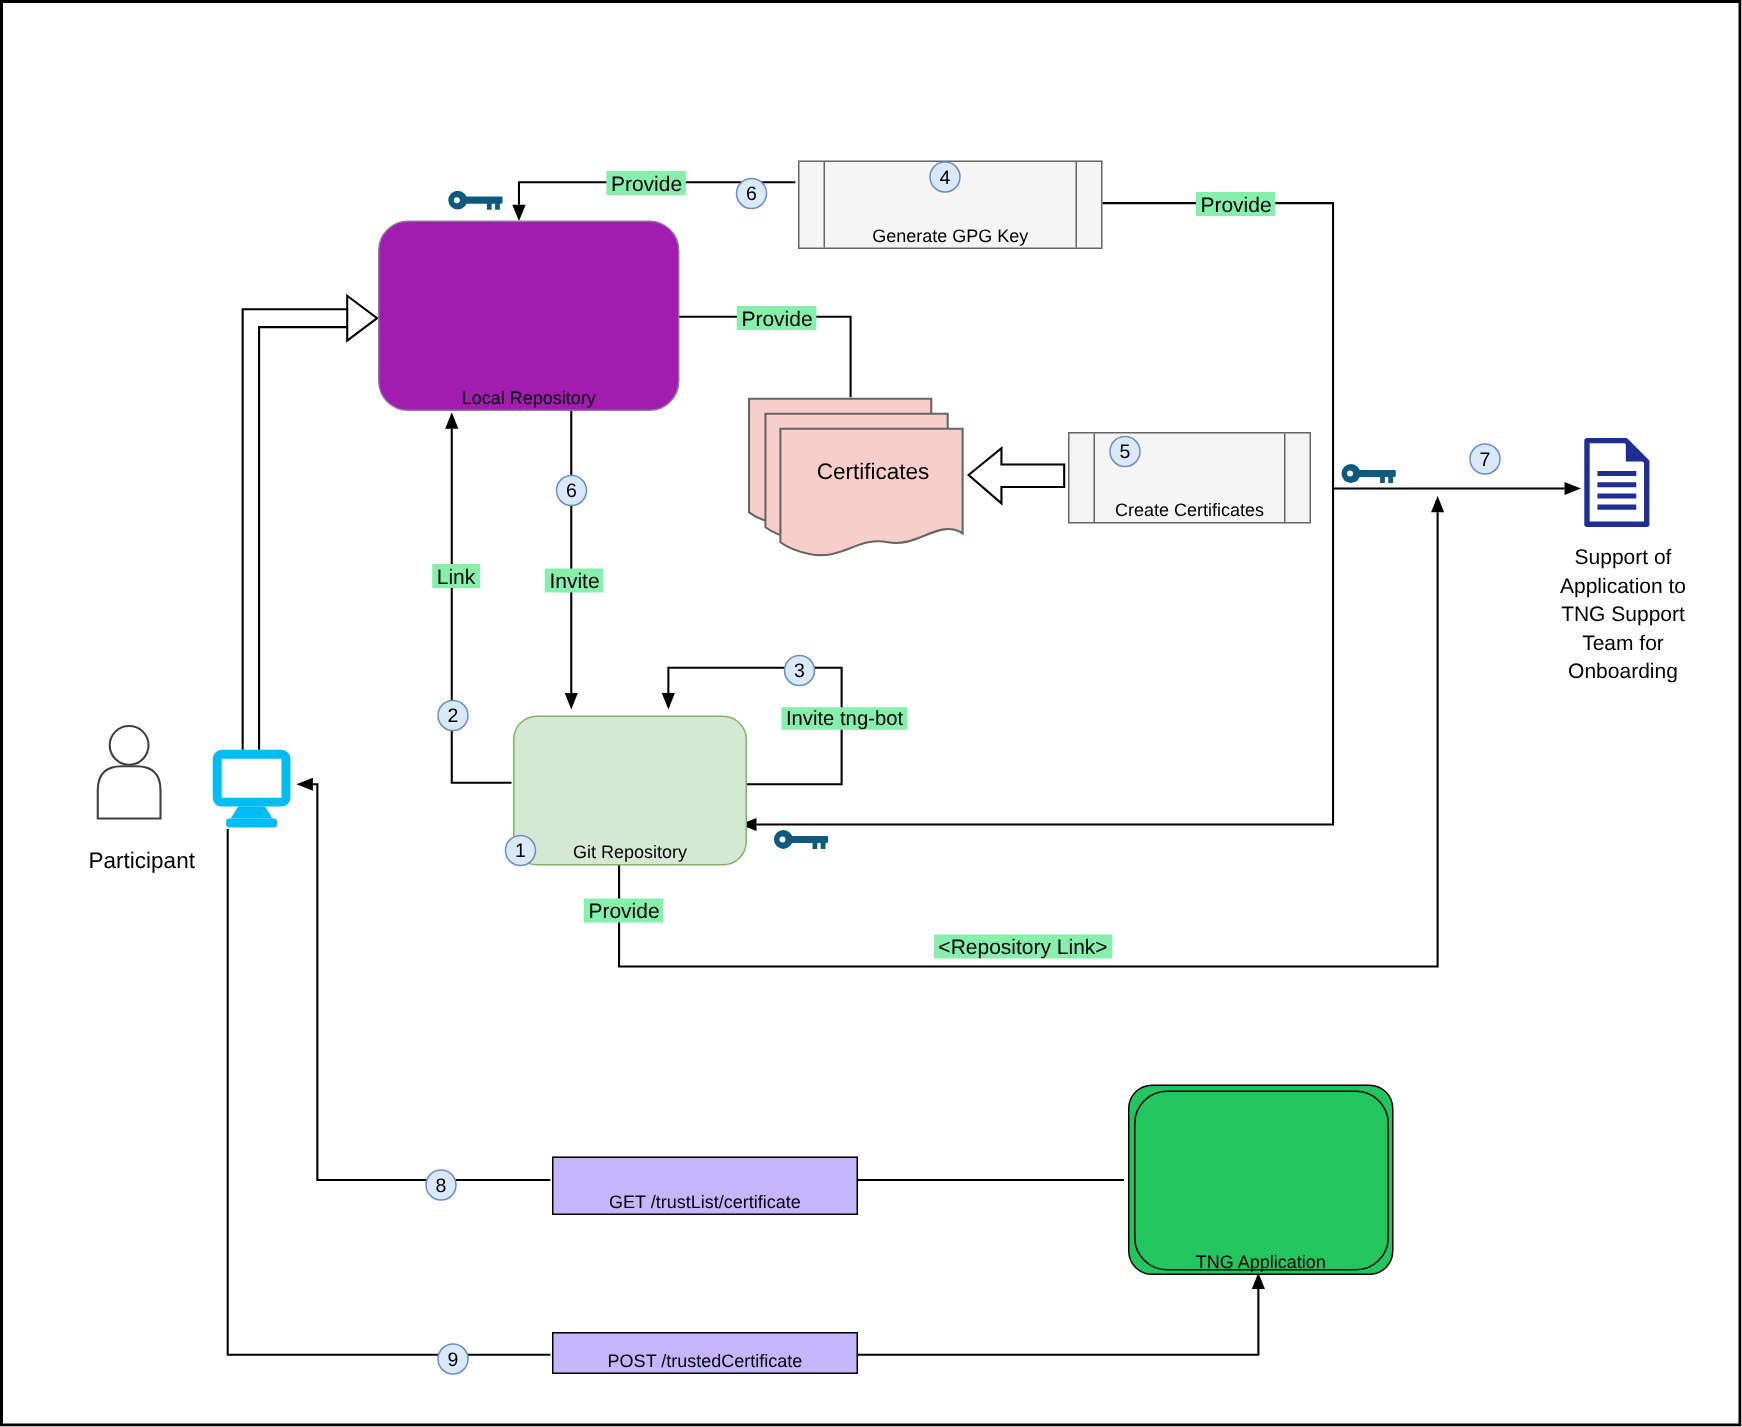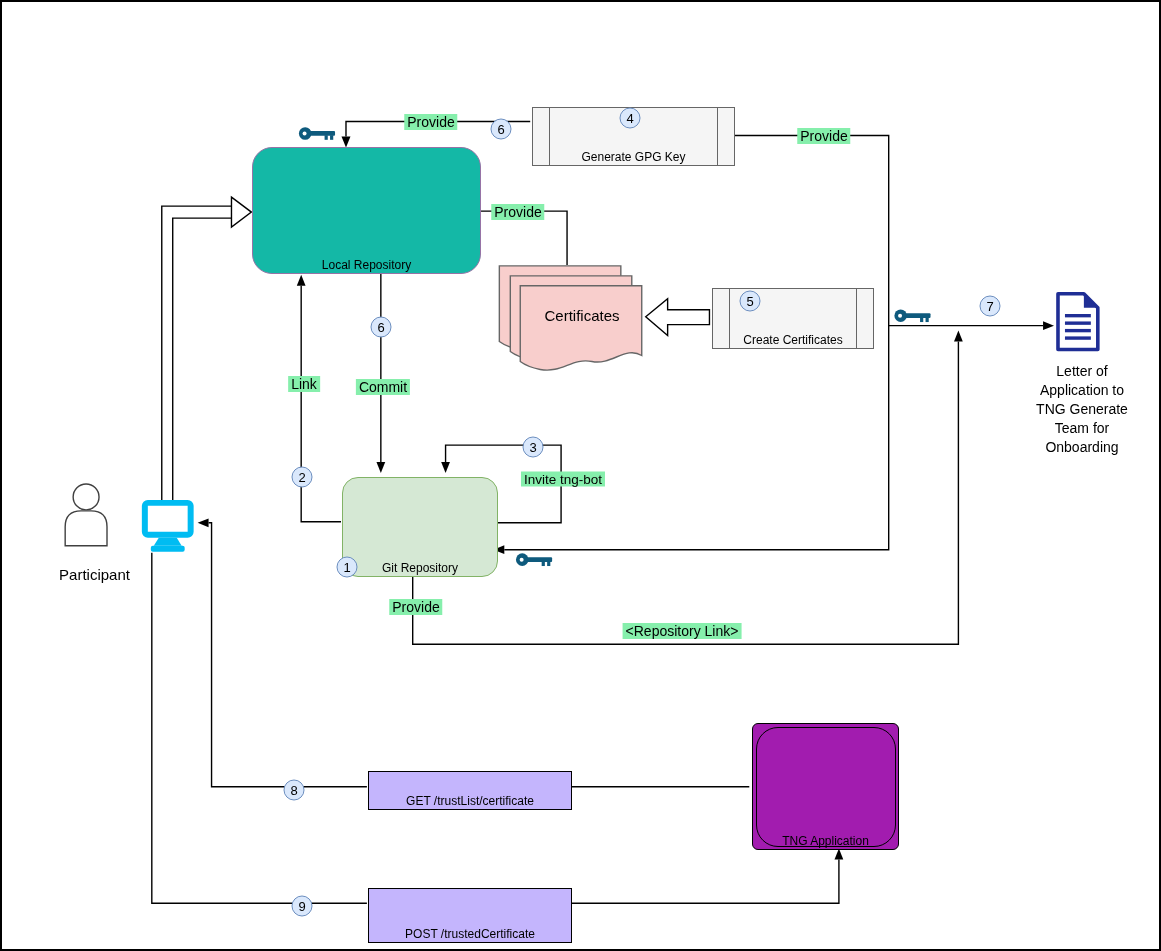--- a/index.html
+++ b/index.html
@@ -7,33 +7,33 @@
     position:relative;width:1161px;height:951px;box-sizing:border-box;
     border:2px solid #000;background:#fff;overflow:hidden;
     font-family:"Liberation Sans", sans-serif;color:#000;
   }
   svg.wires{position:absolute;left:0;top:0;width:100%;height:100%;}
   .node{
     position:absolute;box-sizing:border-box;display:flex;align-items:flex-end;justify-content:center;
     text-align:center;font-size:12px;line-height:1.25;
   }
   .round{border-radius:20px;}
-  .local-repo{left:250px;top:145px;width:229px;height:127px;background:#14b8a6;border:1.4px solid #9673A6;}
+  .local-repo{left:250px;top:145px;width:201px;height:127px;background:#a21caf;border:1.4px solid #9673A6;}
   .git-repo{left:340px;top:475px;width:156px;height:100px;background:#D5E8D4;border:1.4px solid #82B366;border-radius:16px;}
   .process{background:#F5F5F5;border:1.4px solid #666;}
   .process::before,.process::after{content:"";position:absolute;top:0;bottom:0;width:0;border-left:1.4px solid #666;}
   .process::before{left:16px;}
   .process::after{right:16px;}
   .gen-gpg{left:530px;top:105px;width:203px;height:59px;}
   .create-cert{left:710px;top:286px;width:162px;height:61px;}
   .create-cert .txt{width:100px;}
   .rect-node{background:#c4b5fd;border:1.4px solid #000;}
   .get-box{left:366px;top:769px;width:204px;height:39px;}
-  .post-box{left:366px;top:886px;width:204px;height:55px;}
-  .tng-app{left:750px;top:721px;width:147px;height:127px;border:1.5px solid #000;border-radius:6px;background:#a21caf;}
+  .post-box{left:366px;top:886px;width:204px;height:28px;}
+  .tng-app{left:750px;top:721px;width:177px;height:127px;border:1.5px solid #000;border-radius:16px;background:#22c55e;}
   .tng-app::before{content:"";position:absolute;inset:2.5px;border:1.5px solid #000;border-radius:22px;}
   .lbl{
     position:absolute;transform:translate(-50%,-50%);background:#86efac;padding:0 3px;
     font-size:14px;white-space:nowrap;z-index:3;
   }
   .freelbl{position:absolute;transform:translate(-50%,-50%);font-size:15px;white-space:nowrap;}
   .badge{
     position:absolute;width:19px;height:19px;border-radius:50%;
     background:#DAE8FC;border:1.2px solid #6C8EBF;z-index:4;
     display:flex;align-items:center;justify-content:center;
@@ -154,30 +154,30 @@
   <div class="node rect-node get-box">
     <span>GET /trustList/certificate</span>
   </div>
 
   <div class="node rect-node post-box">
     <span>POST /trustedCertificate</span>
   </div>
 
   <div class="cert-lbl">Certificates</div>
 
-  <div class="letter-lbl">Letter of Application to TNG Generate Team for Onboarding</div>
+  <div class="letter-lbl">Support of Application to TNG Support Team for Onboarding</div>
 
   <div class="freelbl" style="left:80px;top:572px;padding-left:25px;">Participant</div>
 
   <div class="lbl" style="left:429px;top:120px;">Provide</div>
   <div class="lbl" style="left:516px;top:210px;">Provide</div>
   <div class="lbl" style="left:822px;top:134px;">Provide</div>
   <div class="lbl" style="left:414px;top:605px;">Provide</div>
   <div class="lbl" style="left:302px;top:382px;">Link</div>
-  <div class="lbl" style="left:381px;top:385px;">Commit</div>
+  <div class="lbl" style="left:381px;top:385px;">Invite</div>
   <div class="lbl" style="left:561px;top:477px;font-size:13.5px;">Invite tng-bot</div>
   <div class="lbl" style="left:680px;top:629px;">&lt;Repository Link&gt;</div>
 
   <div class="badge" style="left:345px;top:565px;">1</div>
   <div class="badge" style="left:300px;top:475px;">2</div>
   <div class="badge" style="left:531px;top:445px;">3</div>
   <div class="badge" style="left:628px;top:116px;">4</div>
   <div class="badge" style="left:748px;top:299px;">5</div>
   <div class="badge" style="left:499px;top:127px;">6</div>
   <div class="badge" style="left:379px;top:325px;">6</div>

